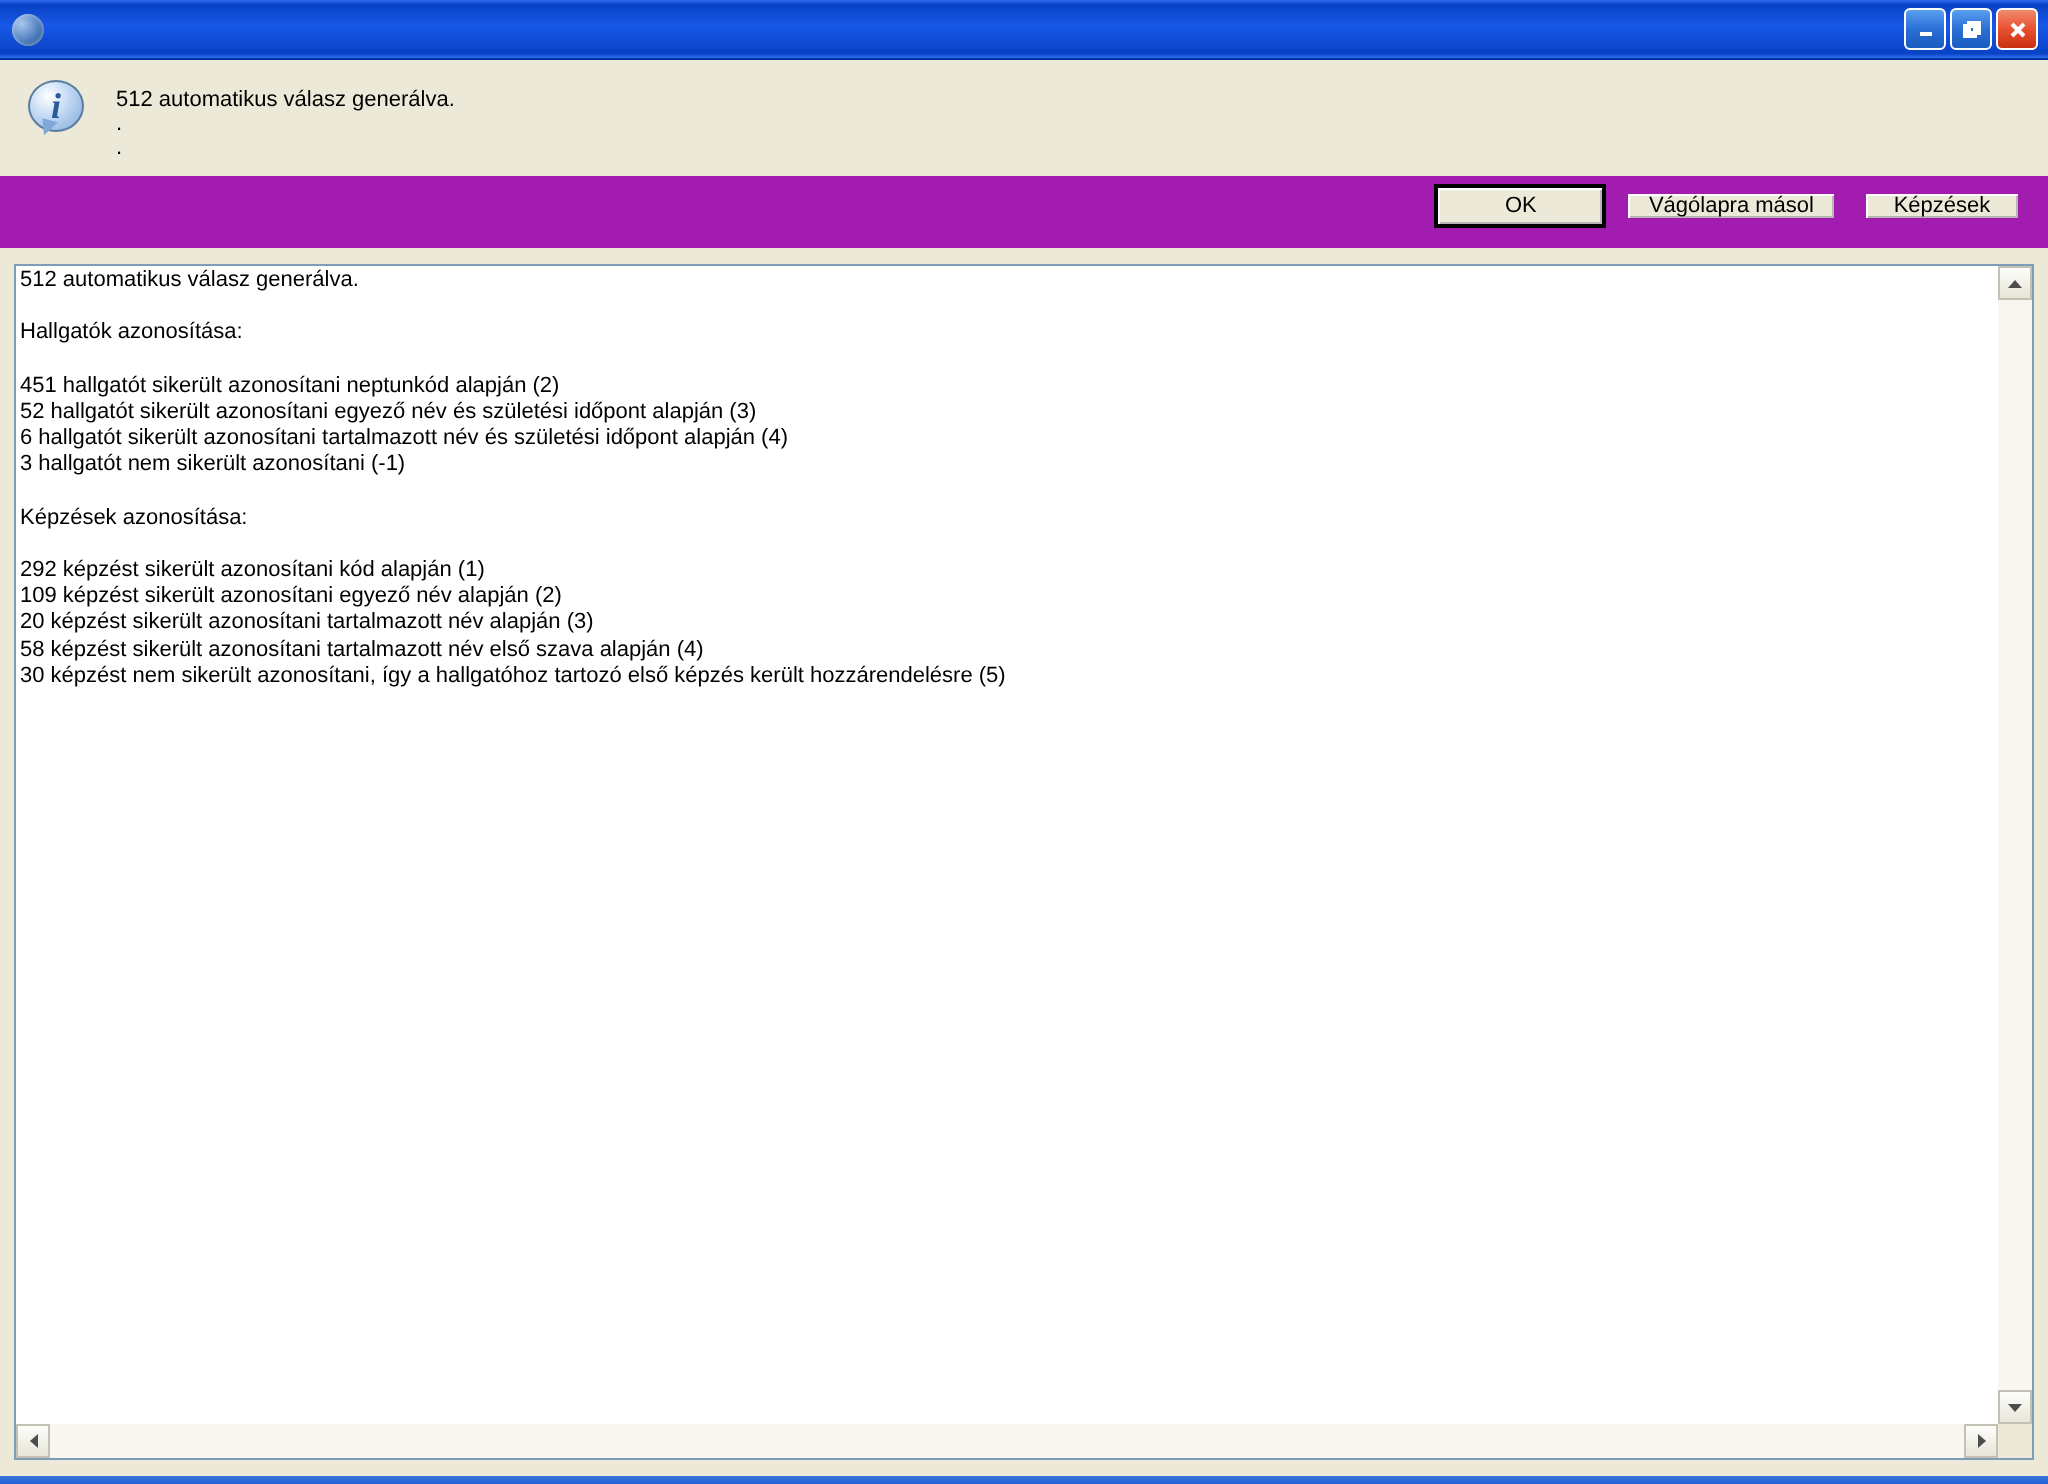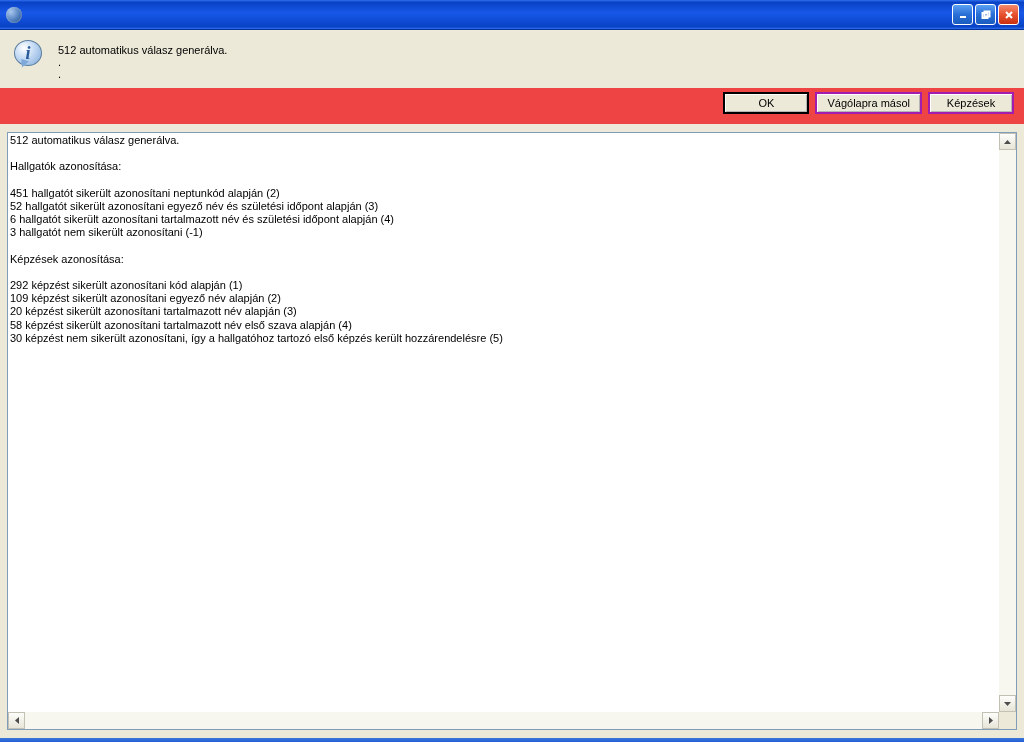--- a/index.html
+++ b/index.html
@@ -116,30 +116,30 @@
       color: #000;
       font-size: 11px;
       white-space: pre-wrap;
       padding-top: 4px;
     }
     .button-row {
       display: flex;
       justify-content: flex-end;
       gap: 6px;
       padding: 4px 10px 10px 10px;
-      background: #ef4444;
+      background: #a21caf;
       align-items: flex-end;
     }
     .dlg-btn {
       min-width: 86px;
       height: 22px;
       font-family: Tahoma, Arial, sans-serif;
       font-size: 11px;
       background: #ece9d8;
-      border: 2px solid #a21caf;
+      border: 5px solid #a21caf;
       border-radius: 0;
       cursor: default;
       padding: 0 10px;
       box-shadow: inset 1px 1px 0 #fff, inset -1px -1px 0 #b5b5b5;
     }
     .dlg-btn.default {
       border: 2px solid #000;
       box-shadow: inset 1px 1px 0 #fff, inset -1px -1px 0 #b5b5b5;
     }
     .details-panel {

